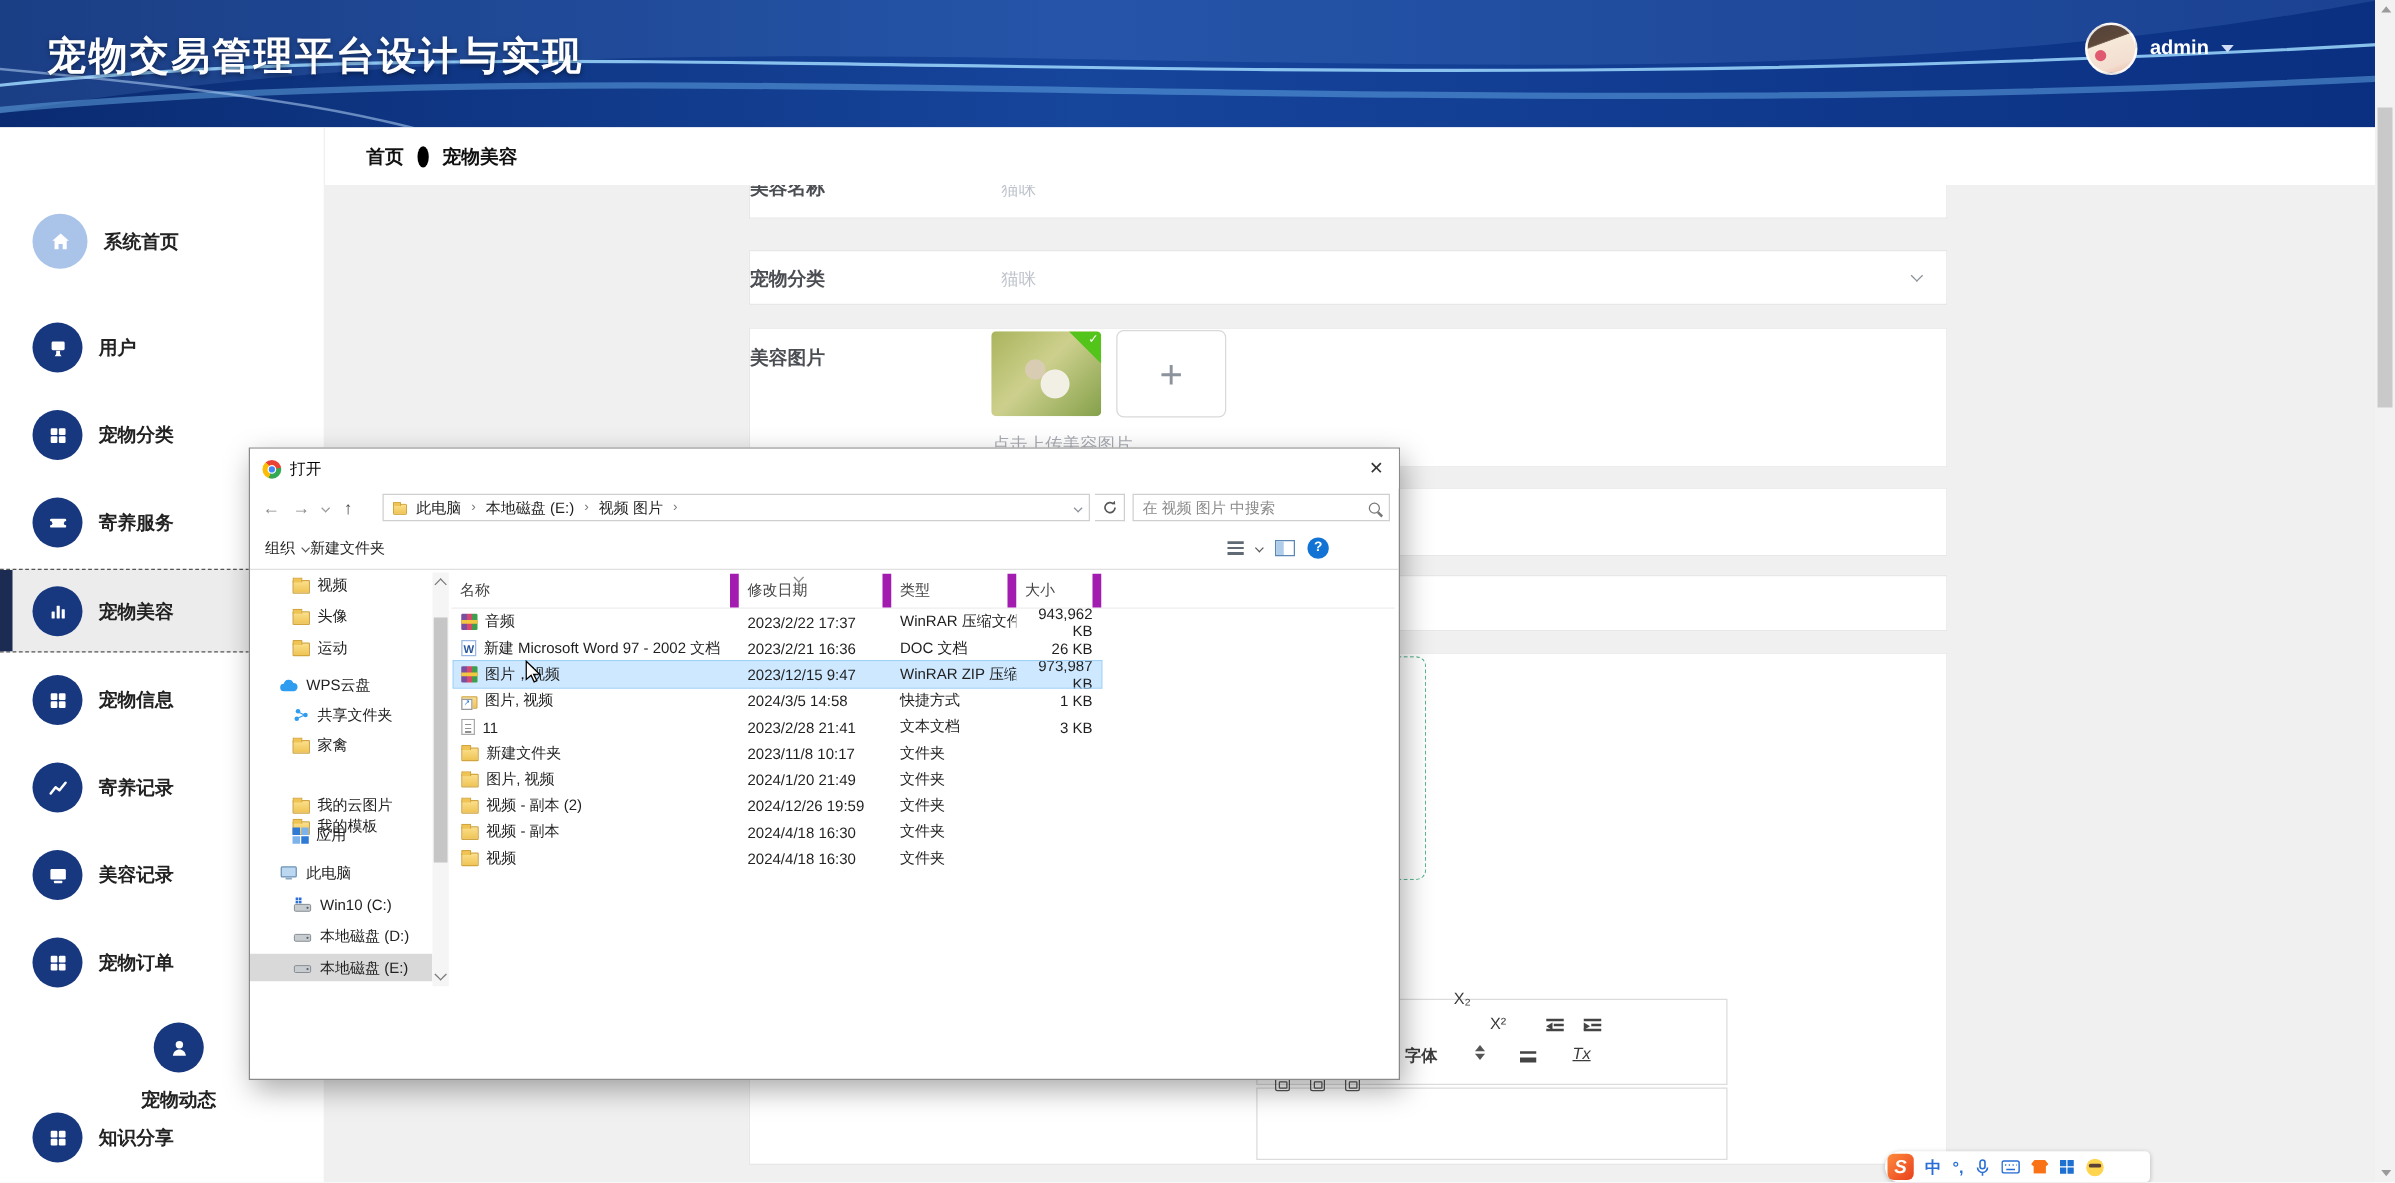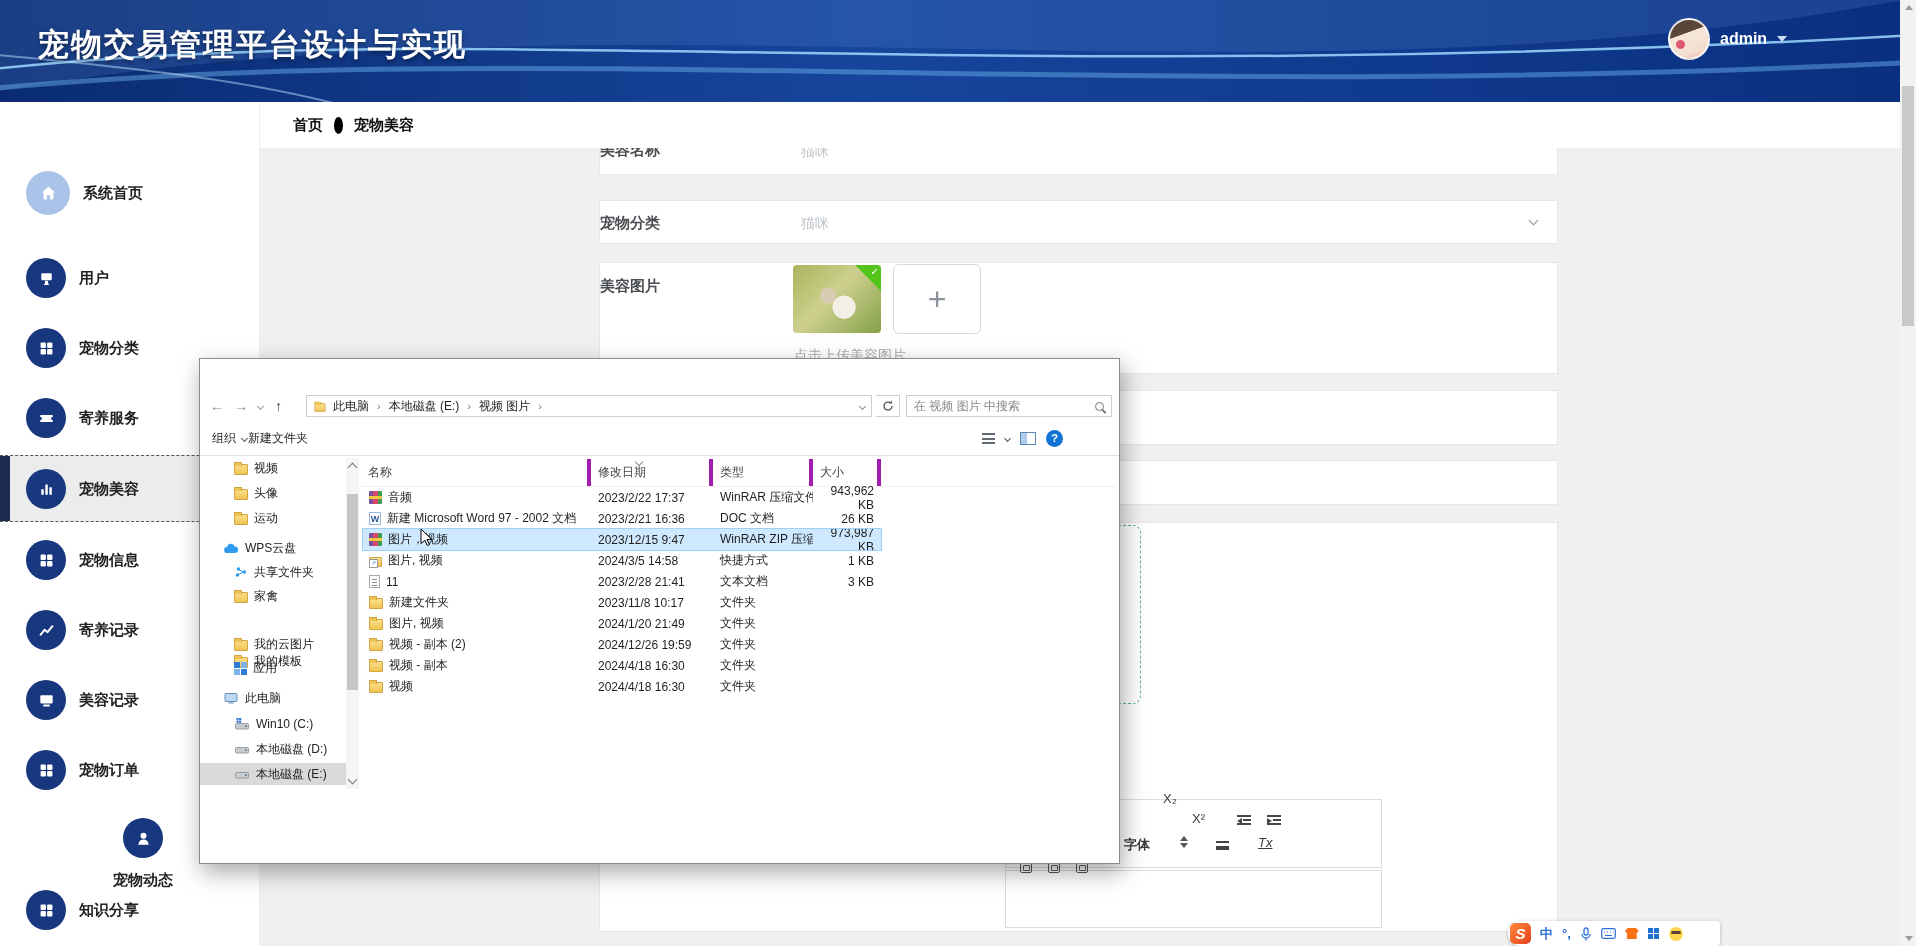--- a/index.html
+++ b/index.html
@@ -115,21 +115,21 @@
   .tree-item.sel{background:#d9d9d9}
   .tree-label{font-size:12px;color:#222;white-space:nowrap}
   #tree-scroll{position:absolute;left:146px;top:2px;width:13px;height:331px;background:#f5f5f5}
   #tree-thumb{position:absolute;left:1px;top:36px;width:11px;height:196px;background:#c6c6c6}
   .scroll-arrow{position:absolute;left:3px;width:7px;height:7px;border-right:1.5px solid #777;border-bottom:1.5px solid #777}
   .scroll-arrow.up{top:6px;transform:rotate(-135deg)}
   .scroll-arrow.down{bottom:6px;transform:rotate(45deg)}
   
   #files{position:absolute;left:161px;top:0;width:755px;height:335px}
   #file-header{position:absolute;left:0;top:3px;width:100%;height:28px;border-bottom:1px solid #eee;display:flex;color:#444}
-  .fh-cell{padding-left:7px;display:flex;align-items:center;border-right:4px solid #a21caf;cursor:pointer}
+  .fh-cell{padding-left:7px;display:flex;align-items:center;border-right:7px solid #a21caf;cursor:pointer}
   .fh-cell:first-child{padding-left:17px}
   #sort-caret{position:absolute;left:275px;top:0px;width:6px;height:6px;border-right:1.4px solid #888;border-bottom:1.4px solid #888;transform:rotate(45deg)}
   #file-rows{position:absolute;left:0;top:31px;width:100%}
   .file-row{position:absolute;left:2px;width:518px;height:21px;display:flex;align-items:center;cursor:pointer}
   .file-row.sel{background:#cde8ff;outline:1px solid #9fd1f7}
   .fr-name{width:228px;display:flex;align-items:center;gap:6px;padding-left:6px;overflow:hidden;white-space:nowrap}
   .fr-date{width:122px;padding-left:7px;color:#1f1f1f}
   .fr-type{width:100px;padding-left:7px;overflow:hidden;white-space:nowrap}
   .fr-size{width:68px;padding-right:7px;text-align:right}
   
@@ -362,20 +362,25 @@
   <span class="ed-ic" style="left:1267px;top:813px"><span class="ind right"></span></span>
   <span class="ed-ic" style="left:1124px;top:836px;font-weight:700">字体</span>
   <span class="ed-ic" style="left:1180px;top:836px"><span class="updown"></span></span>
   <span class="ed-ic" style="left:1216px;top:838px"><span class="ed-lines"></span></span>
   <span class="ed-ic" style="left:1258px;top:835px;font-style:italic;text-decoration:underline">Tx</span>
   <span class="ed-mini" style="left:1020px;top:862px"></span>
   <span class="ed-mini" style="left:1048px;top:862px"></span>
   <span class="ed-mini" style="left:1076px;top:862px"></span>
 
   <section id="dialog">
+    <div id="dlg-titlebar">
+      <span class="ic-chrome"></span>
+      <span id="dlg-title">打开</span>
+      <span id="dlg-close">✕</span>
+    </div>
     <div id="dlg-addr">
       <span class="nav-ic">←</span>
       <span class="nav-ic">→</span>
       <span class="chev sm" style="margin-left:10px;border-color:#999"></span>
       <span class="nav-ic up">↑</span>
       <div id="addr-box">
         <span class="ic ic-folder" style="transform:scale(.8)"></span>
         <span id="crumbs">
             <span class="crumb">此电脑</span>
             <span class="crumb-sep">›</span>

